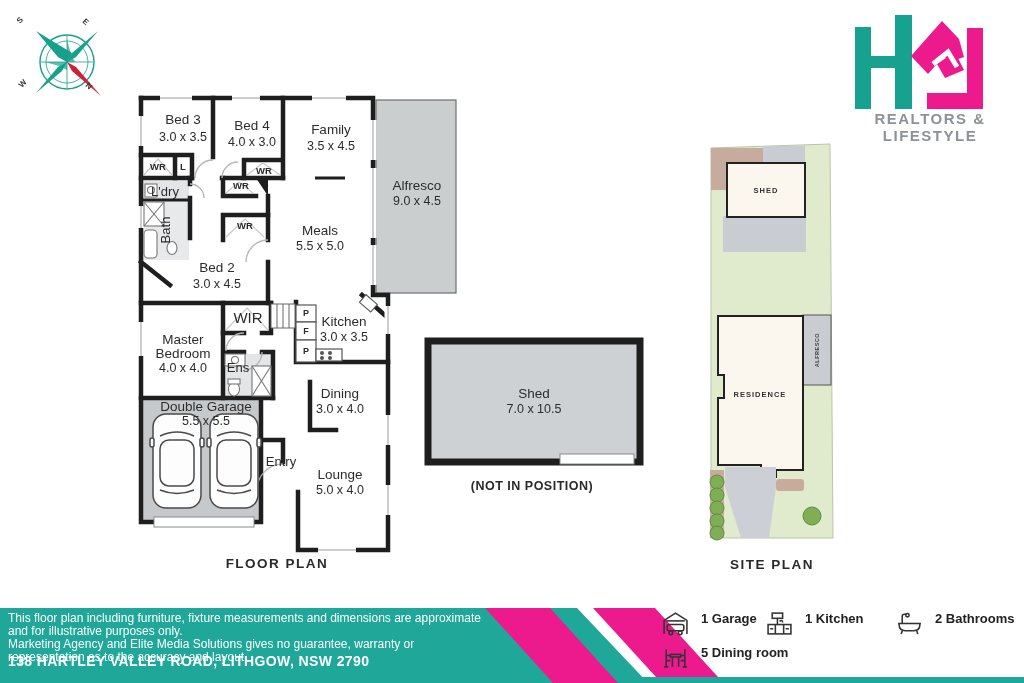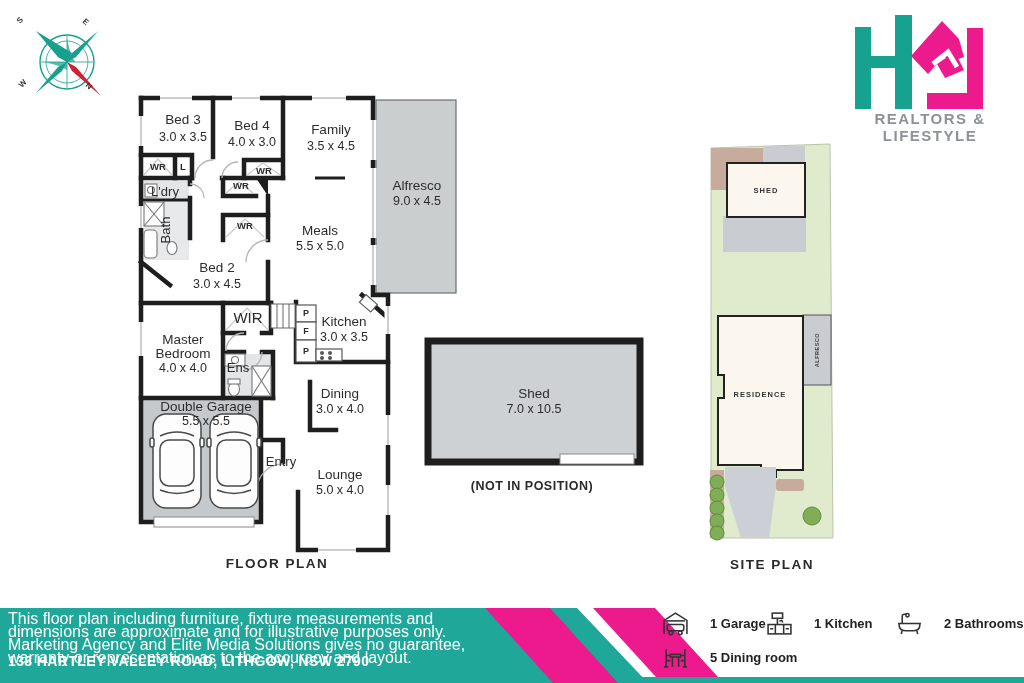--- a/index.html
+++ b/index.html
@@ -18,32 +18,32 @@
   .sitetiny{font-size:5.5px;font-weight:600;fill:#444;letter-spacing:.5px;}
   .compassL{font-size:8px;font-weight:700;fill:#3a3a3a;}
   
   .banner-teal{position:absolute;left:0;top:608px;width:648px;height:75px;background:#1FA79A;
     clip-path:polygon(0 0,577px 0,648px 100%,0 100%);}
   .bottom-strip{position:absolute;left:0;top:677px;width:1024px;height:6px;background:#1FA79A;}
   .stripe1{position:absolute;left:485px;top:608px;width:133px;height:75px;background:#EC1A8D;
     clip-path:polygon(0 0,65px 0,133px 100%,68px 100%);}
   .stripe2{position:absolute;left:593px;top:608px;width:125px;height:69px;background:#EC1A8D;
     clip-path:polygon(0 0,62px 0,125px 100%,63px 100%);}
-  .disclaimer{position:absolute;left:8px;top:612px;width:475px;color:#fff;font-size:16px;
+  .disclaimer{position:absolute;left:8px;top:612px;width:475px;color:#fff;font-size:12px;
     line-height:13px;font-weight:400;z-index:3;}
   .address{position:absolute;left:8px;top:653px;width:600px;color:#fff;font-size:14px;
     font-weight:800;letter-spacing:.4px;z-index:3;}
   
   .logo-box{position:absolute;left:845px;top:12px;width:175px;height:125px;}
   .logo-tag{position:absolute;left:830px;top:110px;width:200px;text-align:center;color:#8d9296;
     font-size:15px;font-weight:700;letter-spacing:1.5px;}
   
   .summary{position:absolute;left:662px;top:606px;width:360px;height:70px;display:grid;
     grid-template-columns:104px 130px 122px;grid-auto-rows:34px;align-items:center;z-index:3;}
-  .sum-item{display:flex;align-items:center;gap:21px;font-size:13px;font-weight:700;color:#222;white-space:nowrap;}
+  .sum-item{display:flex;align-items:flex-start;gap:12px;font-size:13px;font-weight:700;color:#222;white-space:nowrap;}
   .sum-item svg{flex:0 0 auto;}
 </style>
 </head>
 <body>
 
 <div id="canvas">
 
   <svg width="1024" height="683" viewBox="0 0 1024 683" style="position:absolute;left:0;top:0;">
 
     <g transform="translate(67,62)">

